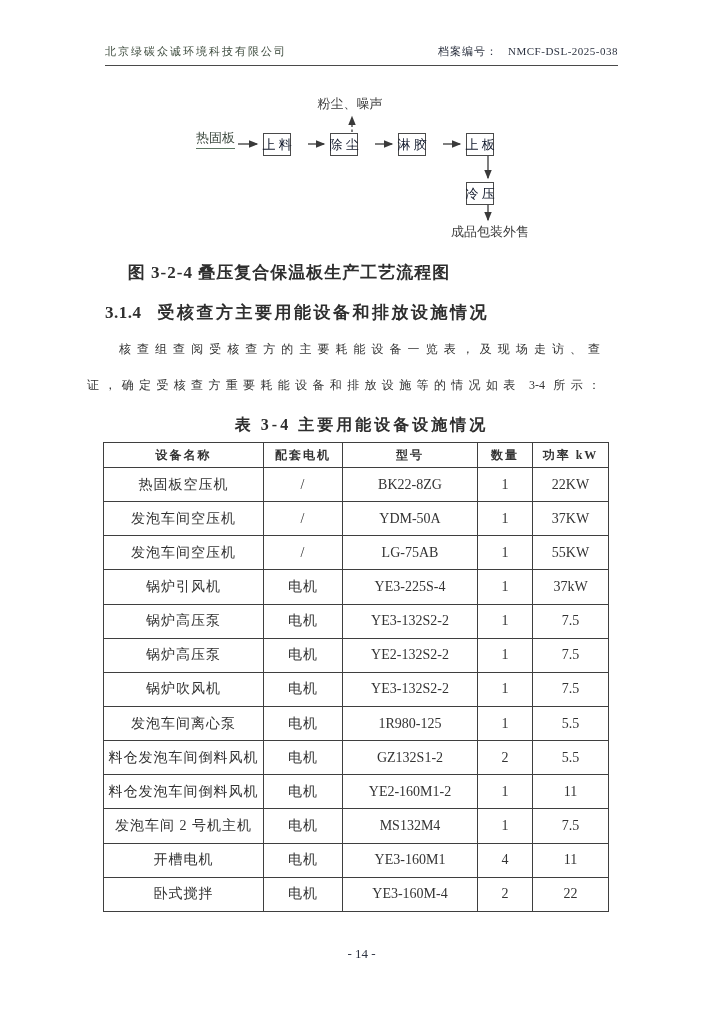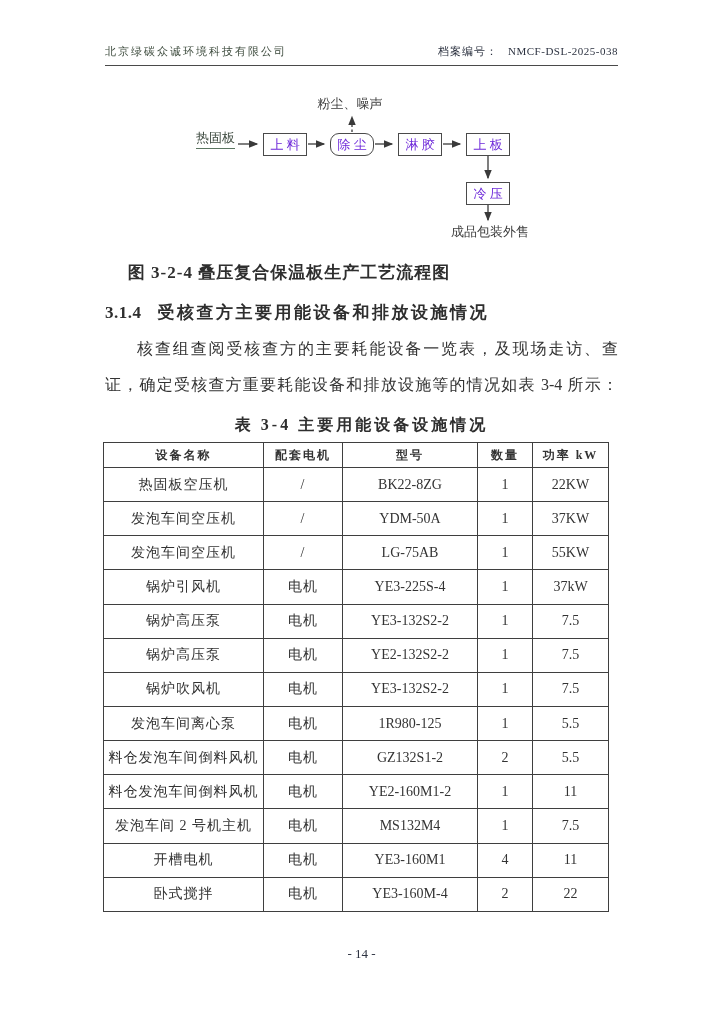--- a/index.html
+++ b/index.html
@@ -32,44 +32,44 @@
 
   
   .flowchart { position: absolute; top: 95px; left: 0; width: 723px; height: 150px; }
   .flowchart svg { position: absolute; top: 0; left: 0; }
   .fc-label { position: absolute; font-size: 13px; color: #3a3a3a; white-space: nowrap; }
   .fc-input { top: 34px; left: 196px; border-bottom: 1px solid #5a7560; color: #3d493f; padding-bottom: 1px; }
   .fc-emission { top: 0px; left: 314px; width: 72px; text-align: center; }
   .fc-output { top: 128px; left: 444px; width: 92px; text-align: center; }
   .fc-box {
     position: absolute;
-    width: 44px; height: 23px;
+    width: 28px; height: 23px;
     border: 1px solid #4a4a4a;
     background: #ffffff;
     display: flex; align-items: center; justify-content: center;
-    font-size: 13px; color: #6d28d9;
+    font-size: 13px; color: #0f172a;
     white-space: nowrap;
   }
 
   
   .figure-caption {
     position: absolute; top: 261px; left: 0; width: 578px;
     text-align: center; font-weight: bold; font-size: 17px; color: #2e2e2e;
     letter-spacing: 1px;
   }
   .section-heading {
     position: absolute; top: 301px; left: 105px;
     font-weight: bold; font-size: 17px; color: #2e2e2e;
   }
   .section-heading .sec-num { letter-spacing: 0.5px; }
   .section-heading .sec-title { margin-left: 16px; letter-spacing: 2.5px; }
 
   .body-paragraph {
-    position: absolute; top: 331px; left: 105px; width: 513px;
-    font-size: 16px; color: #333333;
+    position: absolute; top: 331px; left: 87px; width: 513px;
+    font-size: 12px; color: #333333;
   }
   .para-line {
     height: 36px; line-height: 36px;
     text-align: justify; text-align-last: justify;
     white-space: nowrap;
   }
   .para-line.indent { text-indent: 32px; }
 
   .table-caption {
     position: absolute; top: 415px; left: 0; width: 723px;
@@ -133,21 +133,21 @@
 
       <line x1="488" y1="61" x2="488" y2="83" stroke="#3a3a3a" stroke-width="1.3" marker-end="url(#ah)"></line>
 
       <line x1="488" y1="110" x2="488" y2="125" stroke="#3a3a3a" stroke-width="1.3" marker-end="url(#ah)"></line>
     </svg>
 
     <span class="fc-label fc-input">热固板</span>
     <span class="fc-label fc-emission">粉尘、噪声</span>
 
     <div class="fc-box" style="left:263px; top:38px;">上 料</div>
-    <div class="fc-box" style="left:330px; top:38px;border-radius:9px;">除 尘</div>
+    <div class="fc-box" style="left:330px; top:38px;">除 尘</div>
     <div class="fc-box" style="left:398px; top:38px;">淋 胶</div>
     <div class="fc-box" style="left:466px; top:38px;">上 板</div>
     <div class="fc-box" style="left:466px; top:87px;">冷 压</div>
 
     <span class="fc-label fc-output">成品包装外售</span>
   </div>
 
   <div class="figure-caption">图 3-2-4 叠压复合保温板生产工艺流程图</div>
 
   <div class="section-heading">

